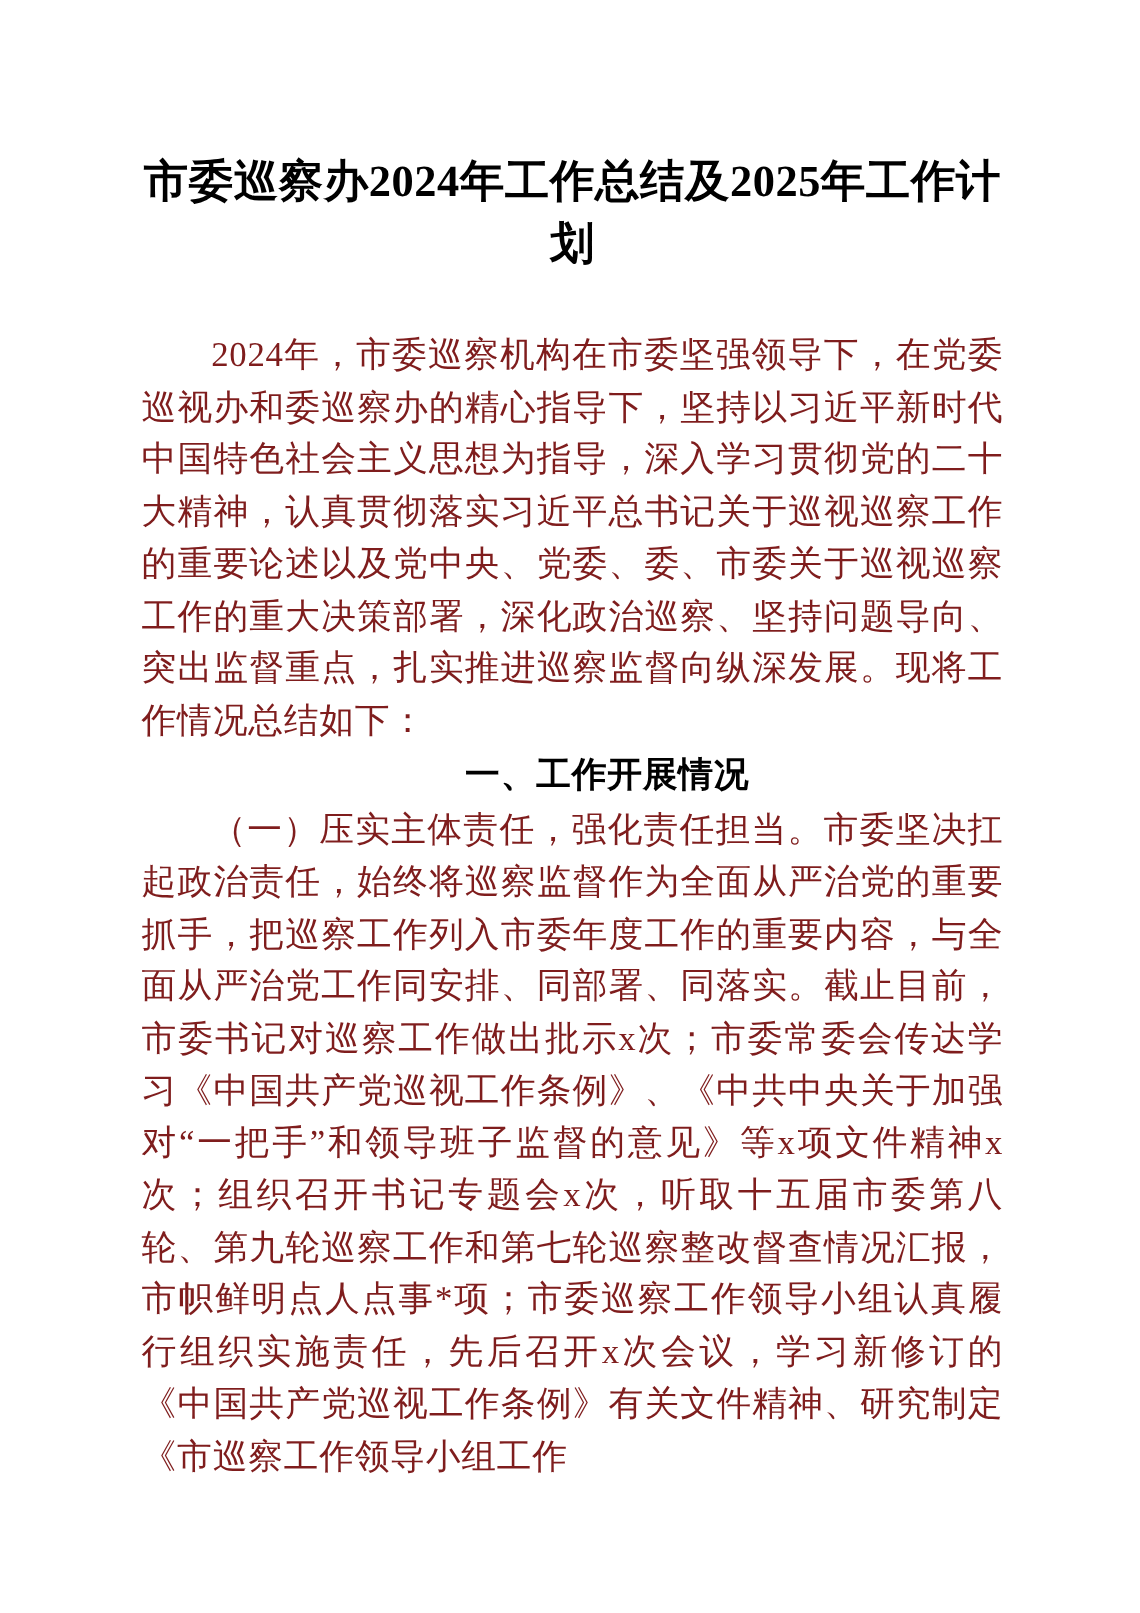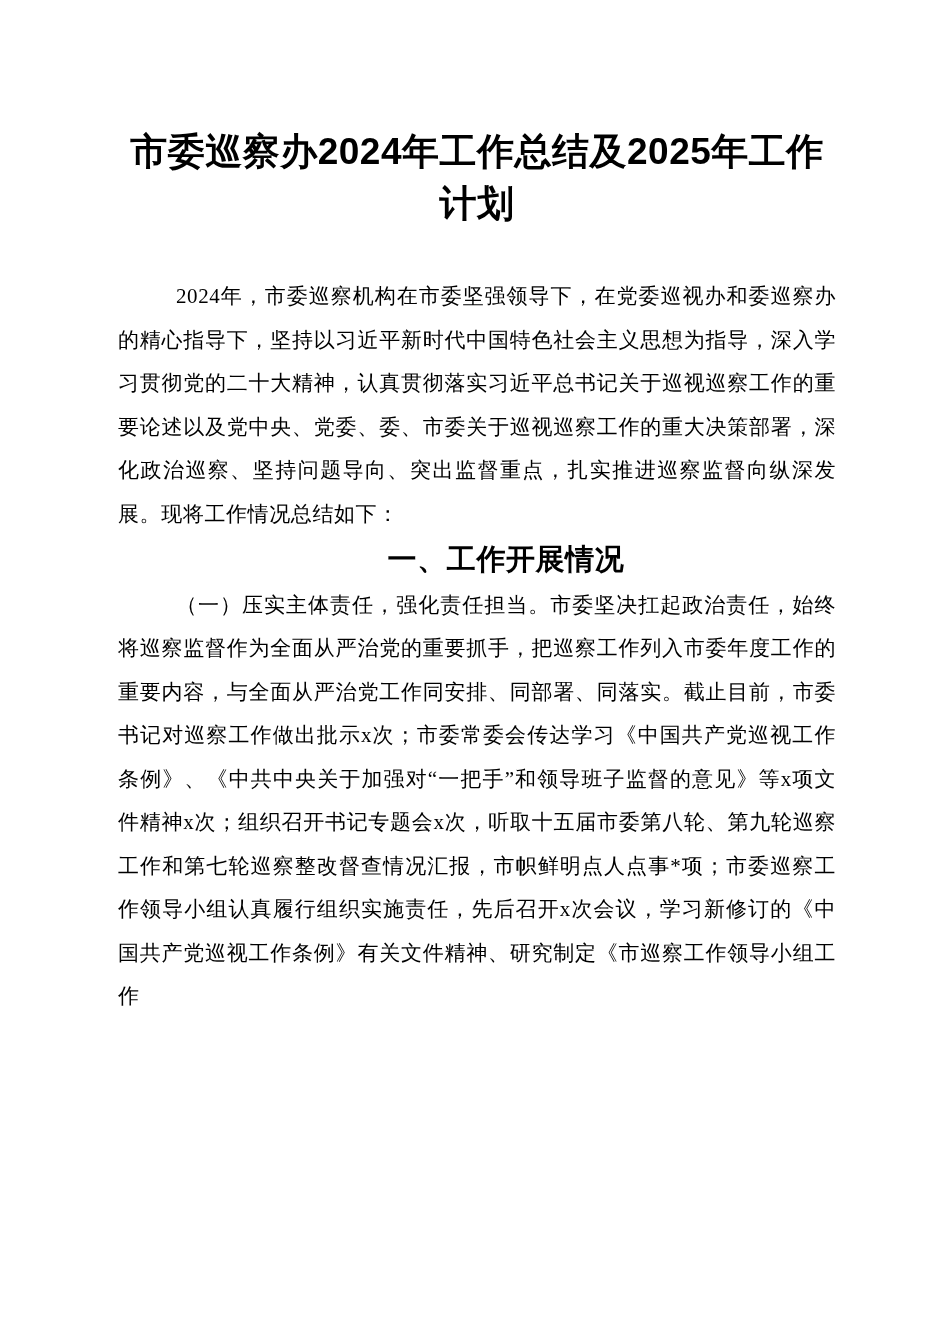--- a/index.html
+++ b/index.html
@@ -19,38 +19,38 @@
 
   .content {
     position: absolute;
     left: 118px;
     top: 0;
     width: 718px;
   }
 
   
   .doc-title {
-    font-family: Liberation Sans, sans-serif;
+    font-family: Liberation Serif, serif;
     font-weight: bold;
     font-size: 37px;
     line-height: 52px;
     color: #000000;
     text-align: center;
     letter-spacing: 0.5px;
     margin: 0;
     padding-top: 126px;
     width: 718px;
   }
 
   
   .body-text {
     font-family: "Liberation Serif", "DejaVu Serif", serif;
-    font-size: 21px;
+    font-size: 29px;
     line-height: 43.5px;
-    color: #000000;
+    color: #7f1d1d;
     text-align: justify;
     text-justify: inter-ideograph;
     margin: 0;
     letter-spacing: 0.6px;
   }
 
   .para-intro {
     padding-top: 45px;
     text-indent: 58px;
   }

